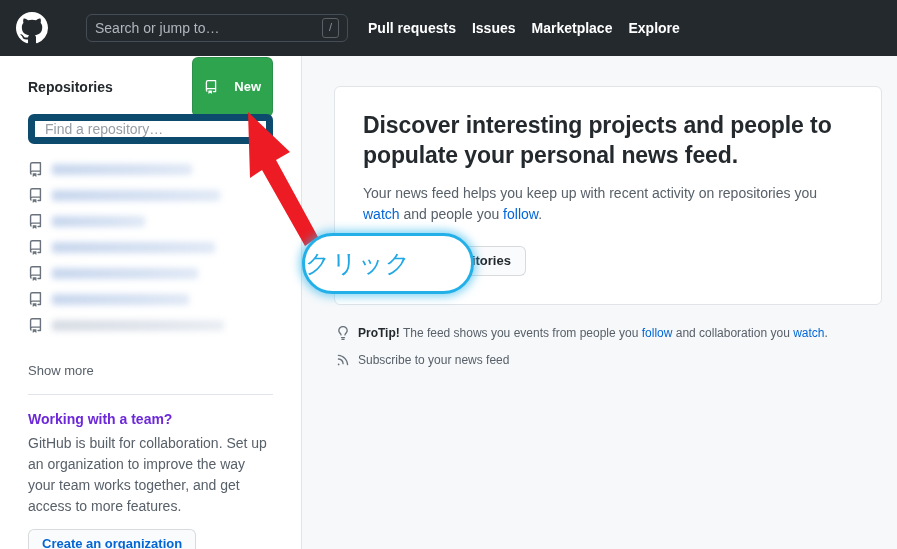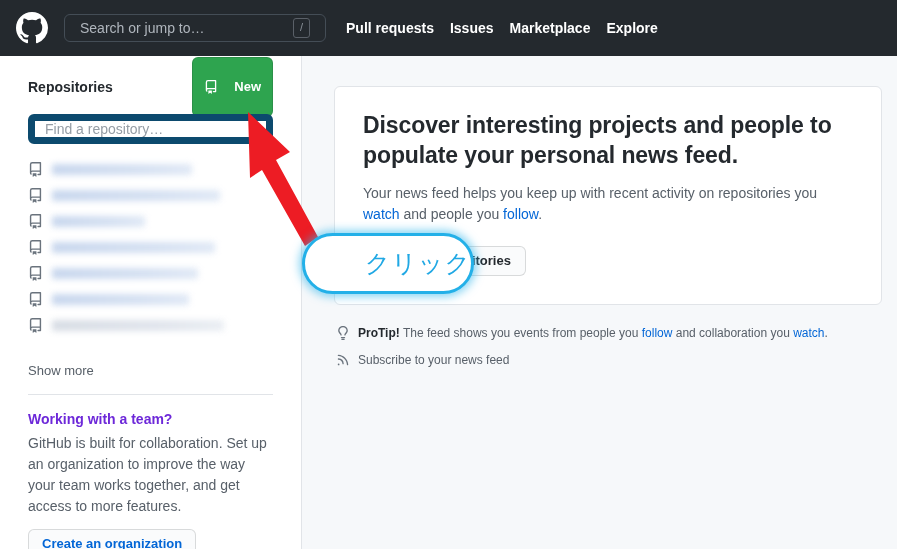--- a/index.html
+++ b/index.html
@@ -36,24 +36,25 @@
     display: block;
   }
   .search-box {
     width: 262px;
     height: 28px;
     border: 1px solid #444d56;
     border-radius: 6px;
     background: transparent;
     display: flex;
     align-items: center;
-    padding: 0 15px;
+    padding: 0 8px;
     box-sizing: border-box;
     margin-right: 20px;
     flex: 0 0 auto;
+    margin-left: 22px;
   }
   .search-placeholder {
     color: #b0b6bd;
     font-size: 14px;
     flex: 1 1 auto;
     white-space: nowrap;
     overflow: hidden;
   }
   .slash-badge {
     border: 1px solid #5a6068;
@@ -277,21 +278,21 @@
     left: 302px;
     top: 233px;
     width: 172px;
     height: 61px;
     background: #ffffff;
     border: 3px solid #23b0e8;
     border-radius: 31px;
     box-shadow: 0 0 9px 3px rgba(45,180,235,0.55);
     display: flex;
     align-items: center;
-    justify-content: flex-end;
+    justify-content: flex-start;
     z-index: 45;
     box-sizing: border-box;
   }
   .callout-text {
     color: #20a8e4;
     font-size: 25px;
     font-family: "DejaVu Sans", sans-serif;
     letter-spacing: 1px;
     line-height: 1;
   }

